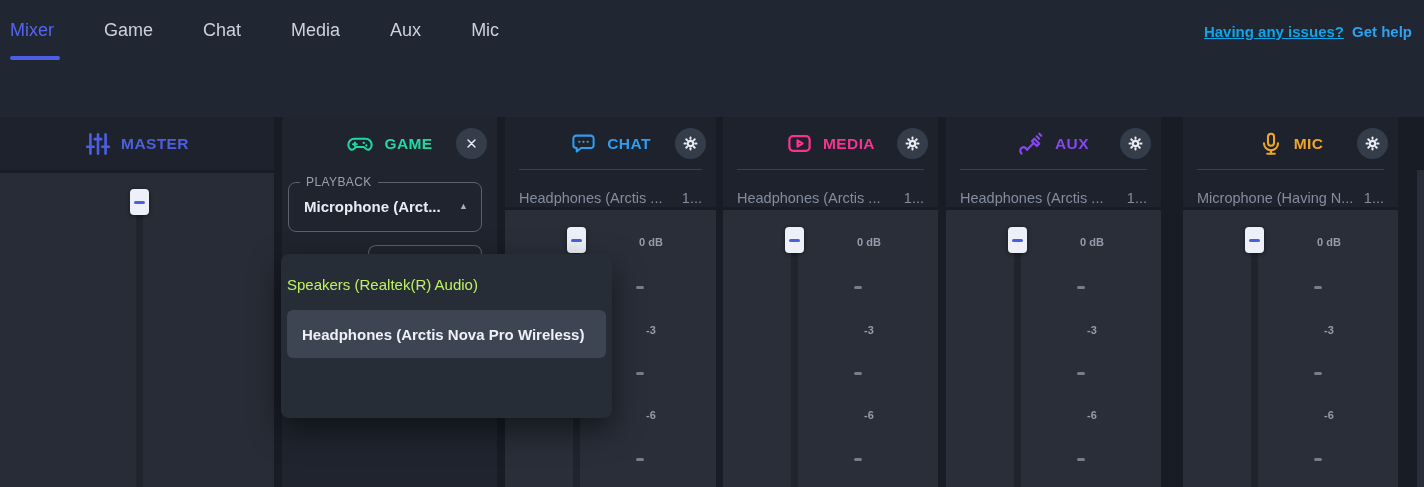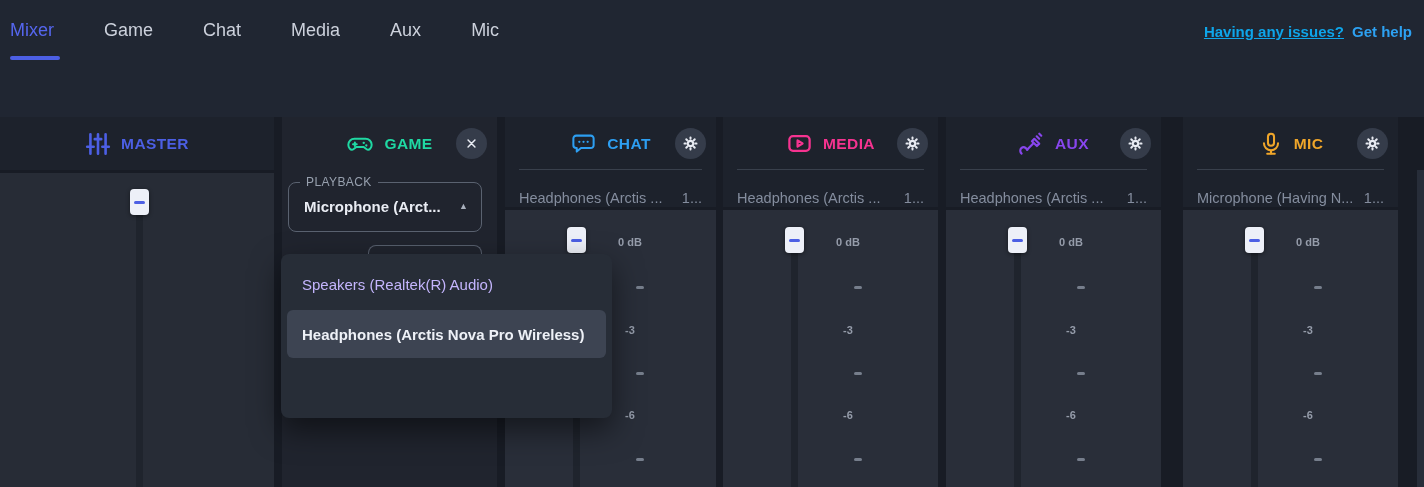--- a/index.html
+++ b/index.html
@@ -52,37 +52,37 @@
                 font-size:14.5px; font-weight:normal; color:#848d9e; white-space:nowrap; overflow:hidden; cursor:pointer;margin-top:11px; }
 
   .ch-body { position:absolute; top:93px; left:0; right:0; bottom:0; background:#292e39; }
   .ch-master .ch-body { top:56px; background:#272c36; }
 
   .fader-track { position:absolute; width:7px; background:#1f242d; cursor:pointer; }
   .fader-handle { position:absolute; width:19px; height:26px; background:#edf0f8; border-radius:4px;
                   box-shadow:0 1px 4px rgba(0,0,0,.45); cursor:grab; display:flex; align-items:center; justify-content:center; }
   .fader-handle .bar { width:11px; height:3px; border-radius:2px; background:#4c5fe4; }
 
-  .scale-label { position:absolute; left:99px; width:52px; text-align:center; font-size:11px; font-weight:bold; color:#959caa; }
+  .scale-label { position:absolute; left:120px; width:52px; text-align:center; font-size:11px; font-weight:bold; color:#959caa; }
   .scale-dash { position:absolute; left:131px; width:8px; height:2.5px; border-radius:2px; background:#767e8c; }
 
   
   .playback-select { position:absolute; left:6px; top:65px; width:194px; height:50px;
                      border:1px solid #5a6270; border-radius:8px; cursor:pointer; }
   .playback-legend { position:absolute; top:-8px; left:11px; padding:0 6px; background:#20242e;
                      font-size:12px; color:#97a0ae; letter-spacing:0.4px; }
   .playback-value { position:absolute; left:15px; top:15px; font-size:15px; font-weight:bold; color:#e9ecf3; white-space:nowrap; }
   .playback-caret { position:absolute; right:13px; top:18px; font-size:9px; color:#a9b0bd; }
 
   .ghost-outline { position:absolute; left:368px; top:128px; width:114px; height:18px;
                    border:1px solid #565e6c; border-bottom:none; border-radius:8px 8px 0 0; z-index:2; }
 
   .dropdown-panel { position:absolute; left:281px; top:137px; width:331px; height:164px; background:#272d37;
                     border-radius:8px; box-shadow:0 12px 30px rgba(0,0,0,.5); z-index:5; padding:5px 0; }
-  .dd-option { height:51px; display:flex; align-items:center; padding-left:21px; font-size:15px; color:#c4b5fd; cursor:pointer; }
+  .dd-option { height:51px; display:flex; align-items:center; padding-left:6px; font-size:15px; color:#bef264; cursor:pointer; }
   .dd-option.selected { margin:0 6px; height:48px; border-radius:6px; background:#3d4452;
                         color:#eef1f7; font-weight:bold; padding-left:15px; }
 
   .edge-sliver { position:absolute; left:1417px; top:53px; bottom:0; width:7px; background:#272d39; }
 
   svg { display:block; }
 </style>
 </head>
 <body>
 

